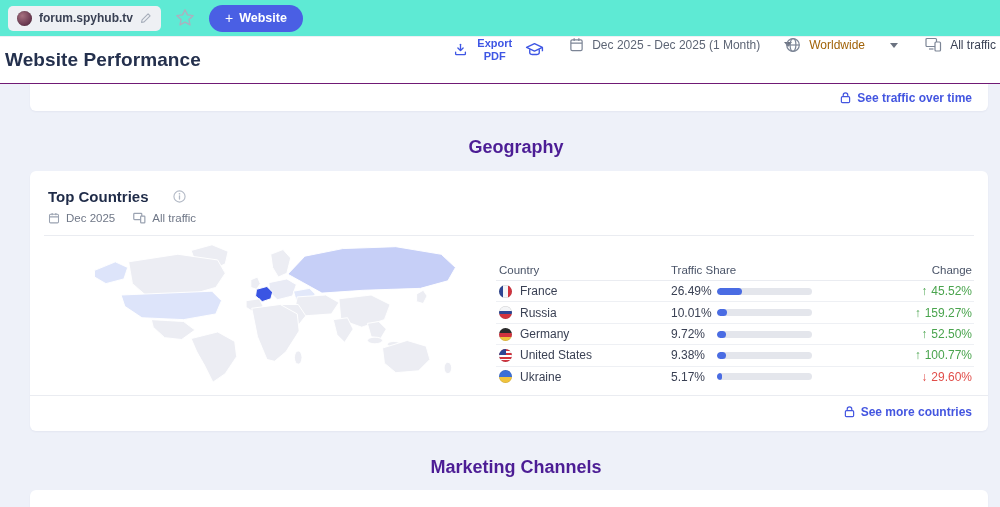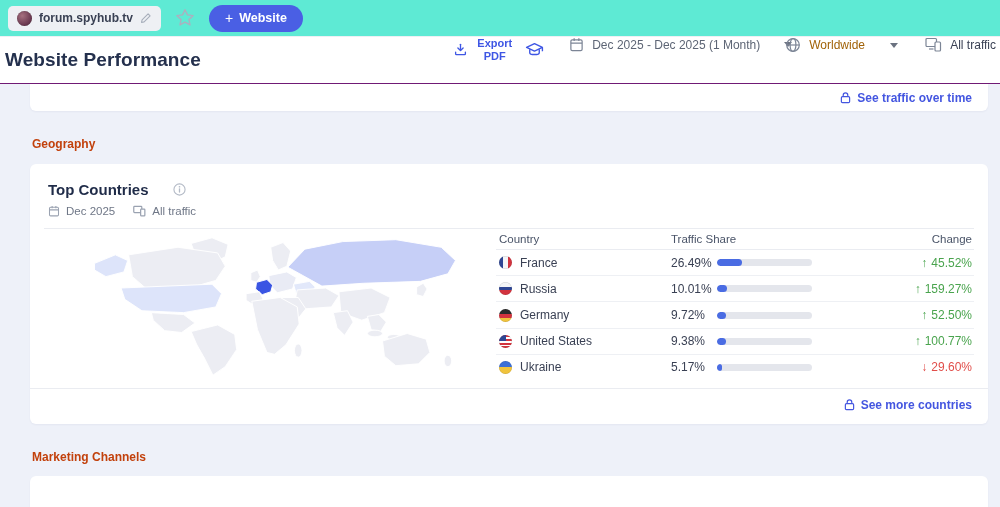--- a/index.html
+++ b/index.html
@@ -29,36 +29,36 @@
   .hc-geo { width:137px; padding:0 12px; gap:8px; cursor:pointer; }
   .hc-geo .gtext { font-size:12px; color:#a16207; flex:1; }
   .hc-traffic { padding:0 4px 0 14px; gap:8px; cursor:pointer; }
   .hc-traffic .ttext { font-size:12px; color:#3a4154; white-space:nowrap; }
 
   
   .content { height:423px; }
   .card { background:#fff; border-radius:6px; box-shadow:0 1px 2px rgba(30,40,90,.05); }
   .partial-card { margin:0 12px 0 30px; height:27px; border-radius:0 0 6px 6px; display:flex; align-items:center; justify-content:flex-end; padding-right:16px; }
   .see-link { display:flex; align-items:center; gap:6px; font-size:12px; font-weight:700; color:#4456e0; cursor:pointer; background:none; border:none; font-family:inherit; }
-  .section-title { margin:26px 0 0 32px; font-size:12px; font-weight:600; color:#c2410c; }
+  .section-title { margin:26px 0 0 32px; font-size:18px; font-weight:600; color:#4c1d95;text-align:center; }
 
   .countries-card { margin:13px 12px 0 30px; height:260px; }
   .card-head { padding:17px 18px 0; }
   .ct-row { display:flex; align-items:center; gap:24px; }
   .card-title { font-size:15px; font-weight:700; color:#1f2b48; }
   .cs-row { display:flex; align-items:center; gap:6px; margin-top:7px; color:#6f7787; font-size:11.5px; }
   .cs-sep { width:6px; }
   .card-body { margin:11px 14px 0; border-top:1px solid #eaecf1; display:flex; height:152px; }
   .map-wrap { width:452px; display:flex; align-items:center; justify-content:center; padding:5px 12px 3px 4px; }
 
   .m-base { fill:#ecedf3; } .m-ru { fill:#c6cff7; } .m-us { fill:#dde4fa; }
   .m-eu { fill:#e9ebf5; } .m-ua { fill:#e2e8fa; } .m-fr { fill:#3a55e3; }
   .map-svg path, .map-svg ellipse { stroke:#fff; stroke-width:1; stroke-linejoin:round; }
 
-  .ctable { flex:1; display:flex; flex-direction:column; font-size:12px; }
+  .ctable { flex:1; display:flex; flex-direction:column; font-size:12px;margin-top:24px; }
   .thead { display:flex; align-items:center; height:21px; color:#4a5468; font-size:11.5px; border-bottom:1px solid #eaecf1; }
   .col-country { width:175px; display:flex; align-items:center; gap:8px; padding-left:3px; }
   .col-share { display:flex; align-items:center; }
   .col-change { flex:1; display:flex; justify-content:flex-end; gap:4px; padding-right:2px; }
   .trow { display:flex; align-items:center; flex:1; color:#3a4154; }
   .trow:not(:last-child) { border-bottom:1px solid #eef0f4; }
   .share-val { width:46px; color:#3a4154; }
   .track { width:95px; height:7px; border-radius:4px; background:#e4e6ec; overflow:hidden; }
   .fill { display:block; height:100%; background:#4a6ce3; border-radius:4px; }
   .col-change.up { color:#4aa44e; } .col-change.down { color:#e14e4a; }

